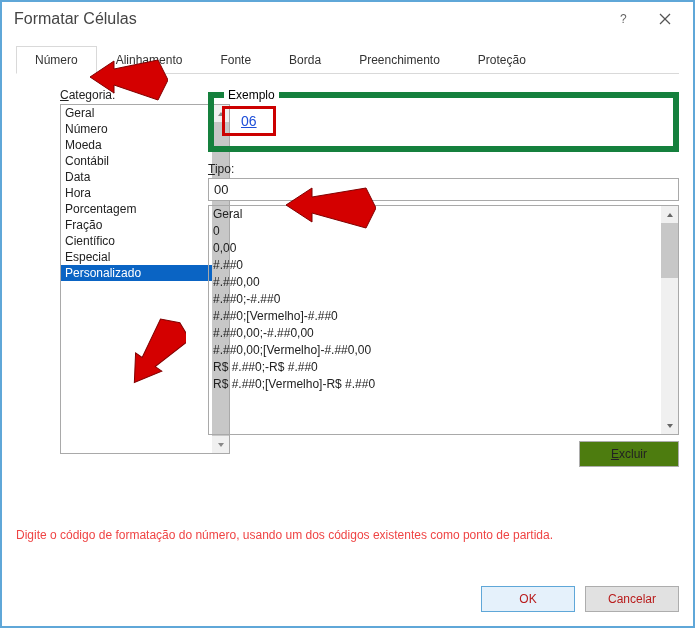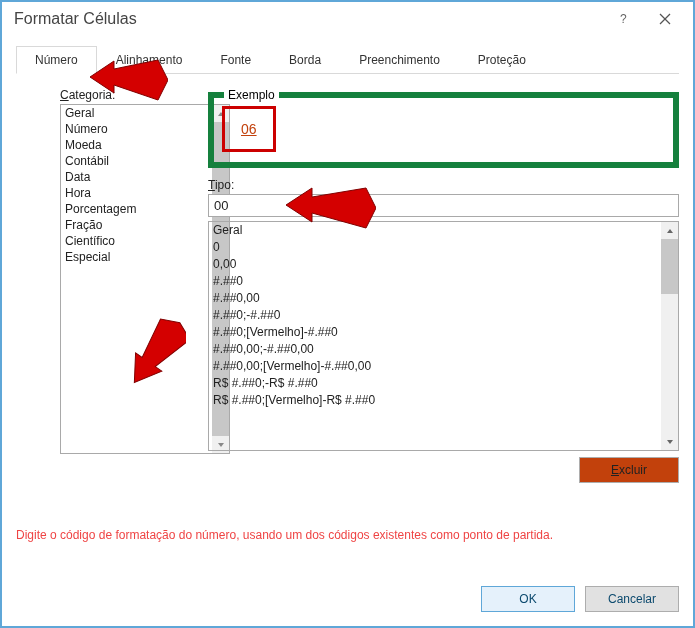--- a/index.html
+++ b/index.html
@@ -19,31 +19,31 @@
   .category-list .scroll-inner { position: absolute; inset: 0 17px 0 0; overflow: hidden; }
   .cat-item { padding: 1px 4px; color: #222; white-space: nowrap; }
   .cat-item.selected { background: #0a64c4; color: #fff; }
   .fake-scrollbar { position: absolute; top: 0; right: 0; bottom: 0; width: 17px; background: #f0f0f0; display: flex; flex-direction: column; }
   .sb-btn { height: 17px; background: #f0f0f0; display: flex; align-items: center; justify-content: center; color: #888; }
   .sb-track { flex: 1; background: #f0f0f0; position: relative; }
   .sb-thumb { position: absolute; left: 0; right: 0; background: #c7c7c7; }
   .right-col { position: absolute; left: 192px; top: 14px; right: 0; }
   .fieldset { border: 6px solid #15803d; padding: 8px 8px 10px; margin: 4px 0 10px; position: relative; }
   .fieldset .legend { position: absolute; top: -10px; left: 10px; background: #fff; padding: 0 4px; }
-  .example-box { display: inline-block; border: 3px solid #cc0000; padding: 12px 16px; font-size: 14px; color: #c2410c; text-decoration: underline; }
+  .example-box { display: inline-block; border: 3px solid #cc0000; padding: 4px 16px; font-size: 14px; color: #1d4ed8; text-decoration: underline; }
   .type-input { width: 100%; border: 1px solid #a9a9a9; padding: 3px 5px; font-size: 13px; color: #222; }
   .format-list { border: 1px solid #a9a9a9; height: 230px; margin-top: 4px; position: relative; }
   .format-list .scroll-inner { position: absolute; inset: 0 17px 0 0; overflow: hidden; }
   .fmt-item { padding: 0 4px; color: #222; line-height: 17px; white-space: nowrap; }
   .delete-row { text-align: right; margin-top: 6px; }
   .hint { color: #ef4444; margin-top: 18px; }
   .dialog-buttons { position: absolute; right: 0; bottom: 0; display: flex; gap: 10px; }
-  .dlg-btn { width: 94px; height: 26px; border: 1px solid #adadad; background: #e1e1e1; display: flex; align-items: center; justify-content: center; color: #0c4a6e; }
+  .dlg-btn { width: 94px; height: 26px; border: 1px solid #adadad; background: #e1e1e1; display: flex; align-items: center; justify-content: center; color: #b91c1c; }
   .dlg-btn.default { border-color: #5fa7d8; background: #e5f1fb; }
-  .del-btn { width: 100px; height: 26px; border: 1px solid #adadad; background: #c2410c; display: inline-flex; align-items: center; justify-content: center; color: #222; }
+  .del-btn { width: 100px; height: 26px; border: 1px solid #adadad; background: #4d7c0f; display: inline-flex; align-items: center; justify-content: center; color: #222; }
   .arrow { position: absolute; pointer-events: none; }
 </style>
 </head>
 <body>
 
 <div class="frame">
 
   <div class="titlebar">
     <div class="title">Formatar Células</div>
     <div class="btn">
@@ -78,20 +78,21 @@
               <div class="cat-item">Geral</div>
               <div class="cat-item">Número</div>
               <div class="cat-item">Moeda</div>
               <div class="cat-item">Contábil</div>
               <div class="cat-item">Data</div>
               <div class="cat-item">Hora</div>
               <div class="cat-item">Porcentagem</div>
               <div class="cat-item">Fração</div>
               <div class="cat-item">Científico</div>
               <div class="cat-item">Especial</div>
+              <div class="cat-item selected">Personalizado</div>
             </div>
           <div class="fake-scrollbar">
             <div class="sb-btn">
               <svg width="8" height="6">
                   <polygon points="4,1 7,5 1,5" fill="#888"></polygon>
                 </svg>
             </div>
             <div class="sb-track">
                 <div class="sb-thumb" style="top:0;height:100%;"></div>
               </div>

